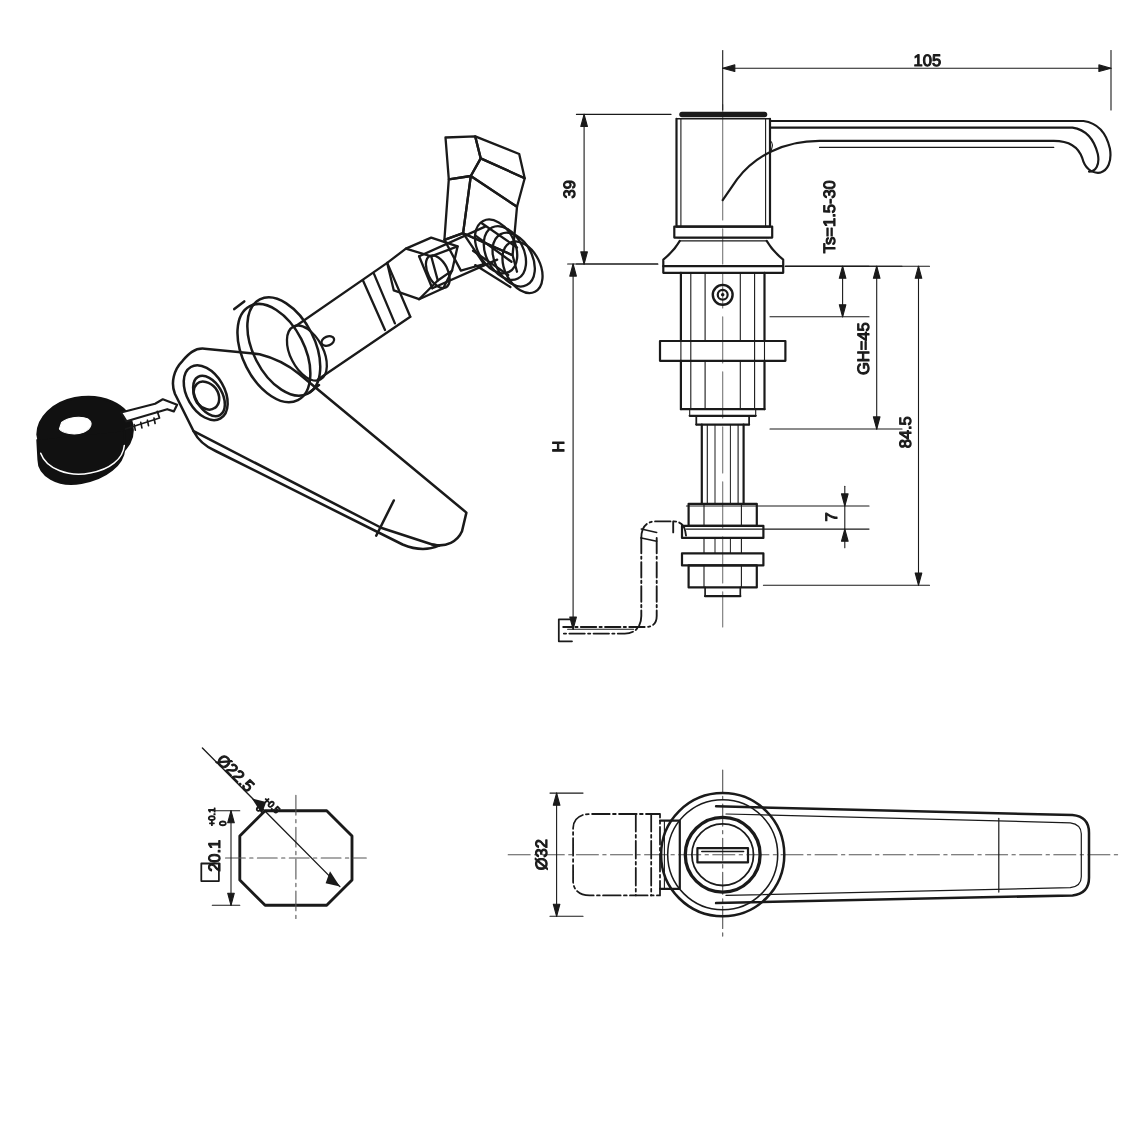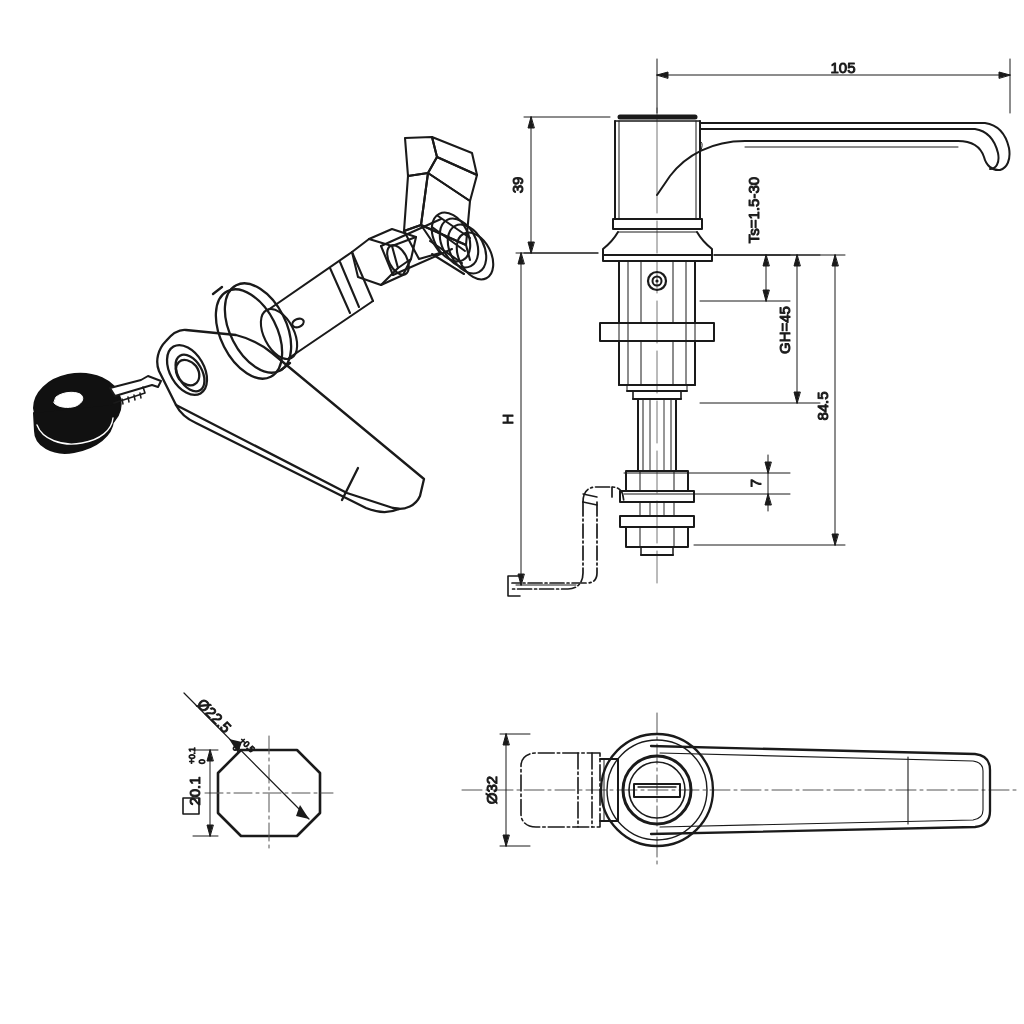--- a/index.html
+++ b/index.html
@@ -3,21 +3,21 @@
 <meta charset="utf-8">
 <title>Technical Drawing</title>
 <style>
   html,body{margin:0;padding:0;background:#ffffff;}
   body{
     width:1024px;height:1024px;
     font-family:"Liberation Sans", sans-serif;
     overflow:hidden;
     position:relative;
   }
-  #sheet{position:absolute;left:0;top:13px;width:1024px;height:728px;}
+  #sheet{position:absolute;left:0;top:0;width:1024px;height:728px;}
   svg{display:block;}
   .dimtext{
     font-family:"Liberation Sans", sans-serif;
     font-size:15px;
     fill:#1a1a1a;
   }
   .tol{font-size:8.5px;}
 </style>
 </head>
 <body>

